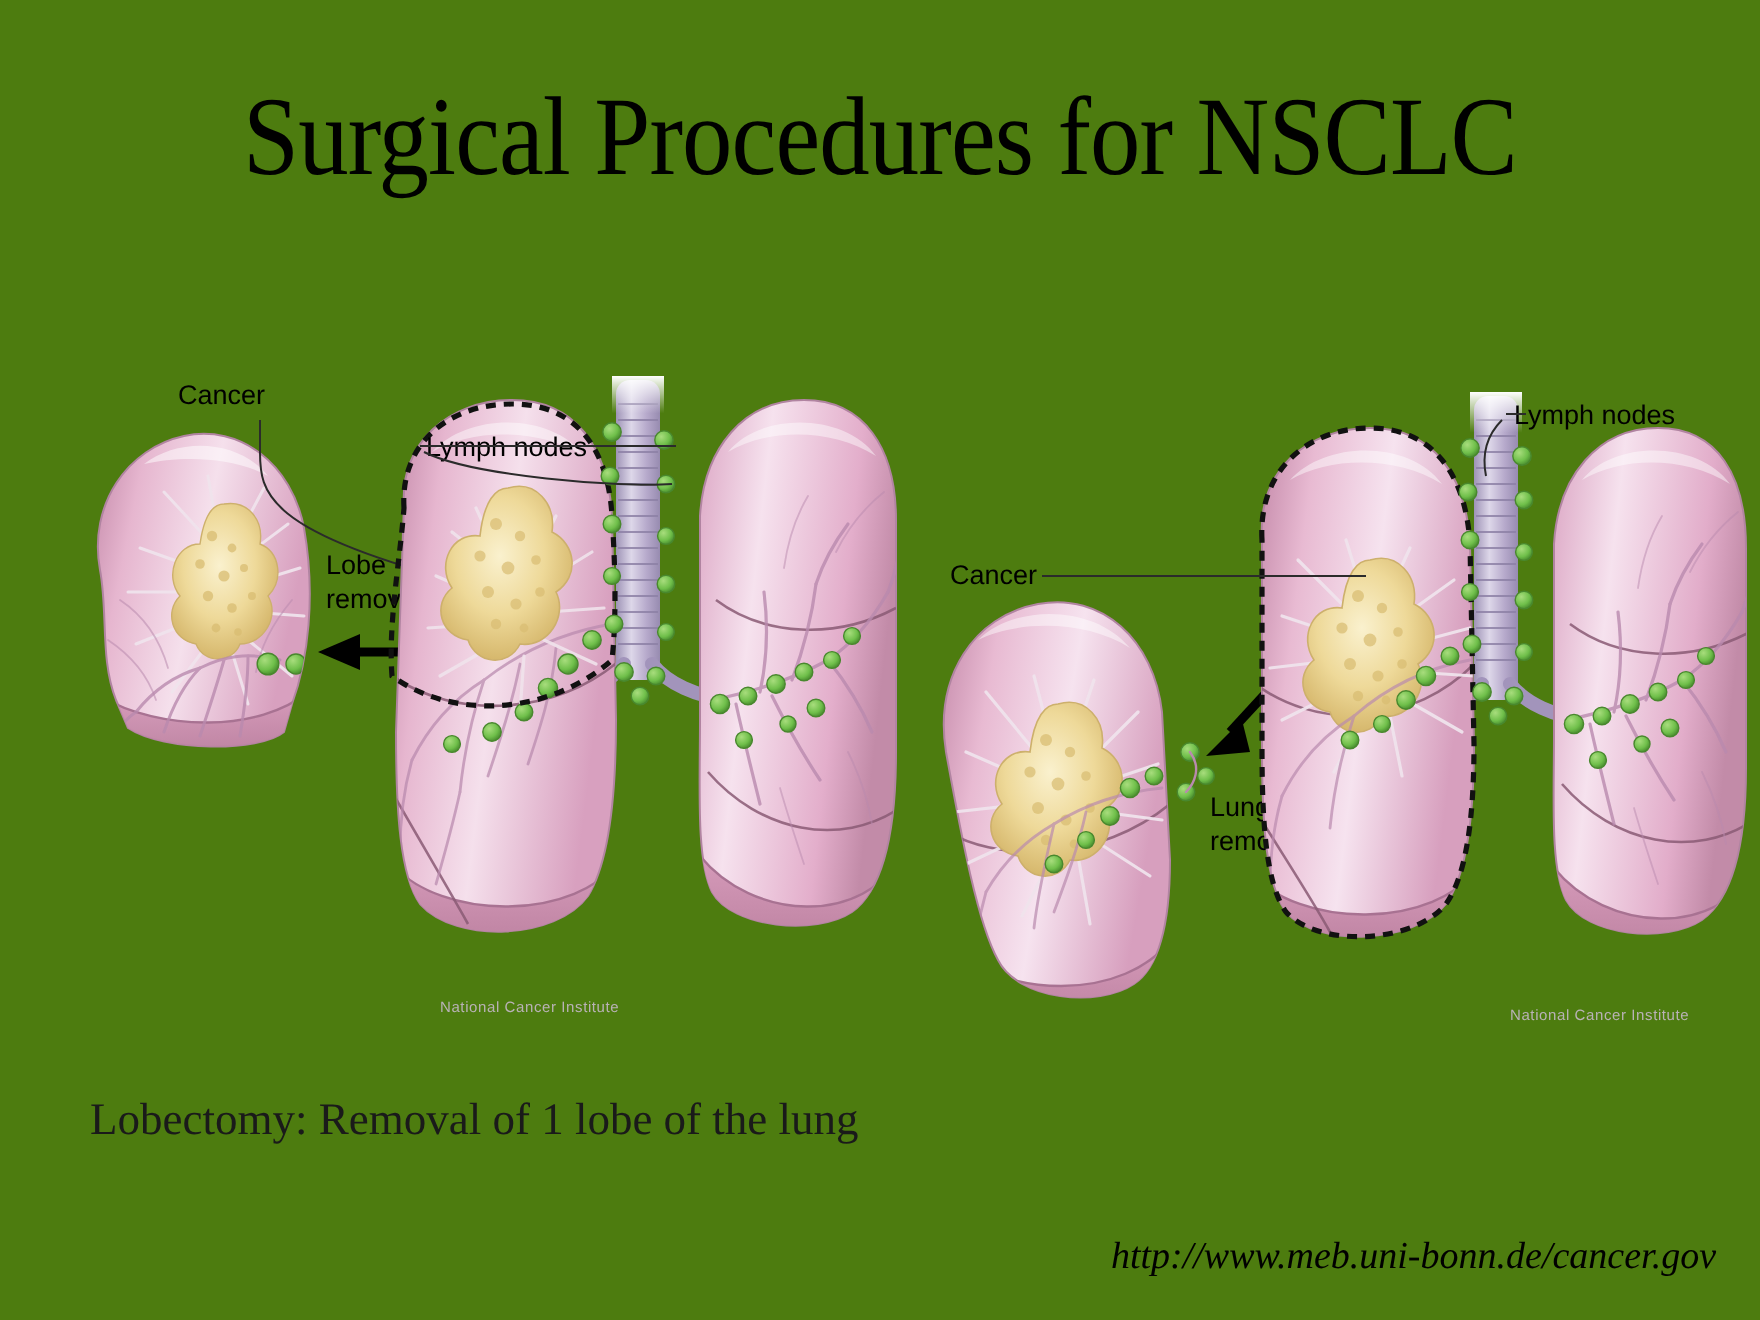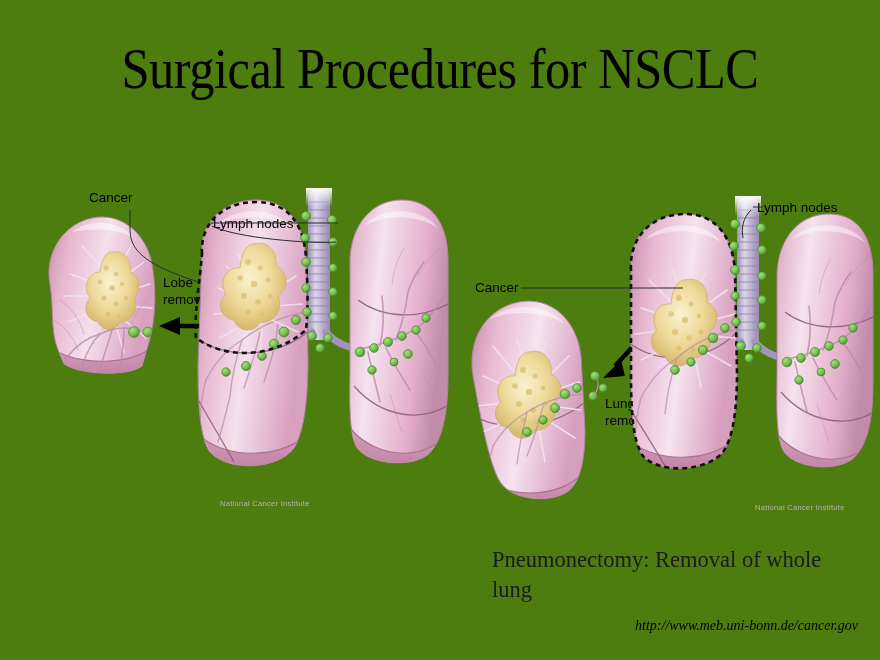--- a/index.html
+++ b/index.html
@@ -54,21 +54,21 @@
   }
   #caption-lobectomy { left: 45px; top: 545px; width: 385px; }
   #caption-pneumonectomy { left: 492px; top: 545px; width: 370px; }
   
   .source-url {
     position: absolute;
     right: 22px;
     top: 618px;
     font-family: "Liberation Serif", serif;
     font-style: italic;
-    font-size: 14px;
+    font-size: 19px;
     color: #000000;
   }
   
   .anno-label {
     font-family: "Liberation Sans", sans-serif;
     font-size: 13.5px;
     fill: #000000;
   }
   .credit-label {
     font-family: "Liberation Sans", sans-serif;
@@ -653,18 +653,18 @@
 
       <g>
         <text class="anno-label" x="20" y="112" text-anchor="start">Cancer</text>
         <path class="leader" d="M66 108 L228 108"></path>
       </g>
 
       <text class="credit-label" x="300" y="330">National Cancer Institute</text>
     </svg>
   </div>
 
-
-  <div class="caption" id="caption-pneumonectomy">Pneumonectomy: Removal of whole lung</div>
+  <div class="caption" id="caption-lobectomy">Lobectomy: Removal of 1 lobe of the lung</div>
+
 
   <div class="source-url">http://www.meb.uni-bonn.de/cancer.gov</div>
 
 </div>
 
 </body></html>

